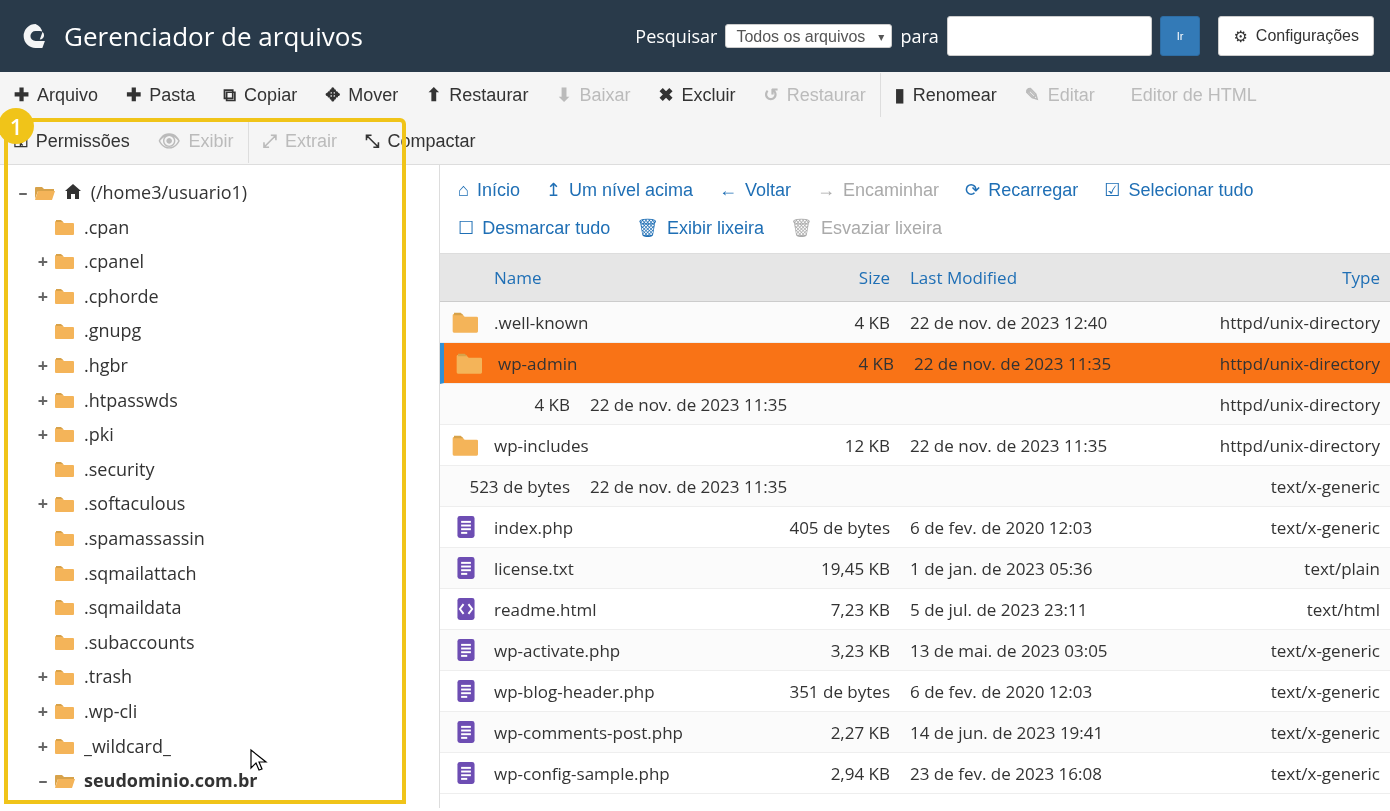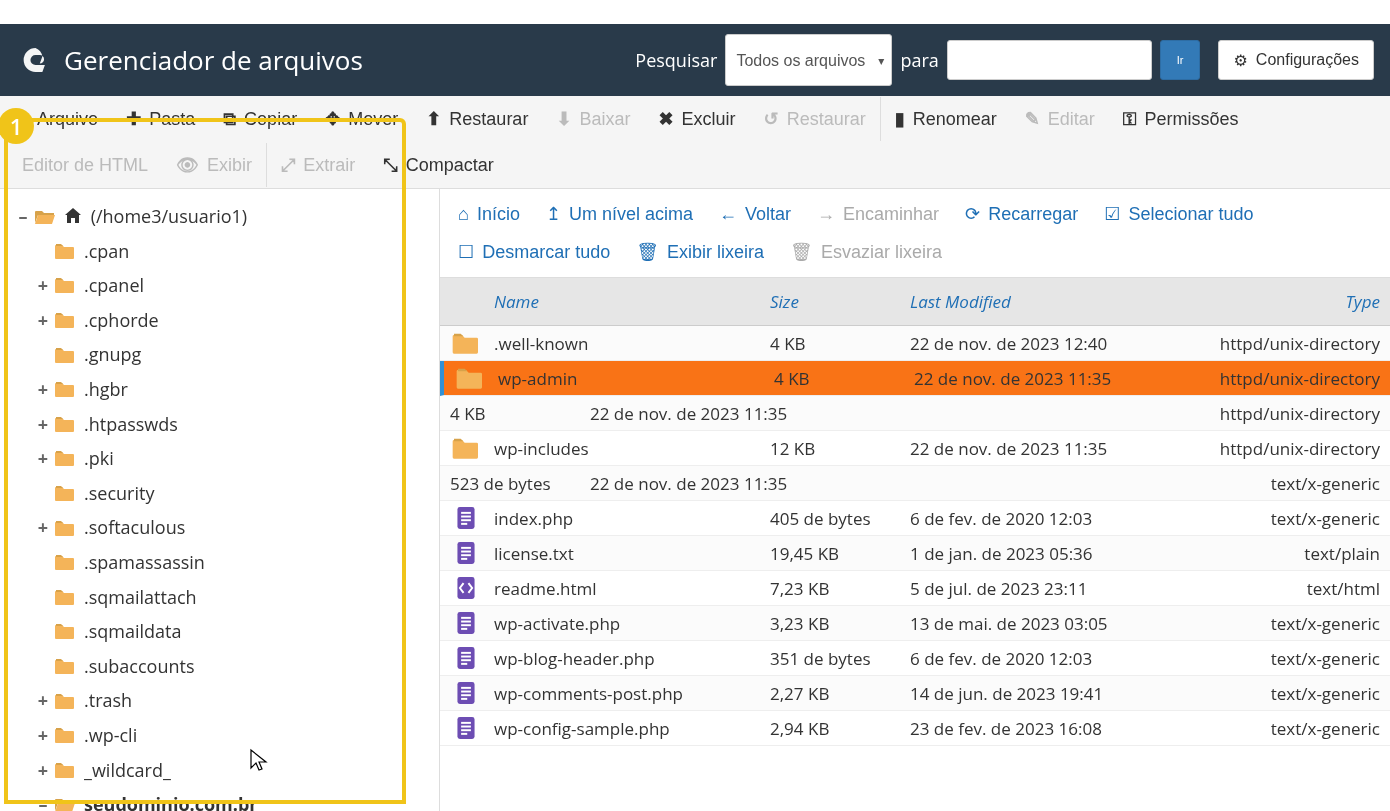--- a/index.html
+++ b/index.html
@@ -1,25 +1,25 @@
 <!DOCTYPE html>
 <html><head>
 <meta charset="utf-8">
 <style>
 * { margin: 0; padding: 0; box-sizing: border-box; }
 body { font-family: "Open Sans", "Segoe UI", Arial, sans-serif; font-size: 14px; color: #333; background: #fff; width: 1390px; height: 811px; overflow: hidden; position: relative; }
 
 
-.top-header { height: 72px; background: #293a4a; color: #fff; display: flex; align-items: center; padding: 0 16px; margin-top: 24px; }
+.top-header { height: 72px; background: #293a4a; color: #fff; display: flex; align-items: center; padding: 0 16px; }
 .cp-logo { display: flex; align-items: center; gap: 6px; margin-right: 14px; }
 .cp-logo svg { width: 34px; height: 34px; }
 .app-title { font-size: 26px; font-weight: 400; color: #fff; flex: 1; }
 .search-block { display: flex; align-items: center; gap: 8px; }
 .search-block label { font-size: 18px; color: #fff; }
-.search-select select { height: 52px; font-size: 16px; padding: 0 26px 0 10px; border: 1px solid #ccc; border-radius: 3px; background: #fff; color: #555; appearance: none; -webkit-appearance: none; }
+.search-select select { height: 24px; font-size: 16px; padding: 0 26px 0 10px; border: 1px solid #ccc; border-radius: 3px; background: #fff; color: #555; appearance: none; -webkit-appearance: none; }
 .select-wrap { position: relative; }
 .select-wrap .caret { position: absolute; right: 8px; top: 50%; transform: translateY(-50%); pointer-events: none; color: #555; font-size: 12px; }
 .search-input input { height: 40px; width: 205px; padding: 0 10px; border: 1px solid #ccc; border-radius: 3px; font-size: 16px; }
 .btn-go { height: 40px; padding: 0 16px; background: #337ab7; color: #fff; border: 1px solid #2e6da4; border-radius: 3px; font-size: 11px; cursor: pointer; }
 .btn-settings { height: 40px; padding: 0 14px; background: #fff; color: #333; border: 1px solid #ccc; border-radius: 3px; font-size: 16px; cursor: pointer; display: flex; align-items: center; gap: 8px; margin-left: 10px; }
 
 
 .toolbar { background: #f5f5f5; border-bottom: 1px solid #ddd; }
 .toolbar-row { display: flex; flex-wrap: wrap; }
 .tb-btn { display: flex; align-items: center; gap: 8px; padding: 12px 14px; font-size: 18px; color: #333; cursor: pointer; border: none; background: transparent; }
@@ -51,27 +51,27 @@
 .action-bar { padding: 8px 14px; display:flex; flex-wrap: wrap; gap: 4px 18px; border-bottom: 1px solid #ddd; }
 .ab-btn { display:flex; align-items:center; gap:8px; padding: 6px 4px; font-size:18px; background:transparent; border:none; cursor:pointer;}
 .ab-btn.blue { color:#1f6fb5; }
 .ab-btn.disabled { color:#aaa; cursor: default; }
 .ab-btn .ic { display:inline-flex; }
 
 
 .file-table { flex:1; overflow-y:auto; position:relative; }
 .file-table::-webkit-scrollbar { width:16px; }
 .file-table::-webkit-scrollbar-thumb { background:#bcbcbc; border-radius:8px; }
-.ft-head { display:flex; background:#e6e6e6; border-bottom:1px solid #ccc; font-size:17px; color:#1f6fb5; position:sticky; top:0;font-style:italic; }
+.ft-head { display:flex; background:#e6e6e6; border-bottom:1px solid #ccc; font-size:17px; color:#1f6fb5; position:sticky; top:0; }
 .ft-head .col { padding: 12px 10px; cursor:pointer; }
 .col-name { width: 320px; padding-left: 54px !important; }
-.col-size { width: 140px; }
+.col-size { width: 140px; text-align: right; }
 .col-mod { width: 270px; }
 .col-type { flex:1;text-align:right; }
-.ft-row { display:flex; align-items:center; border-bottom:1px solid #eee; font-size:17px; height: 35px; }
+.ft-row { display:flex; align-items:center; border-bottom:1px solid #eee; font-size:17px; height: 41px; }
 .ft-row:nth-child(odd) { background:#fbfbfb; }
 .ft-row.selected { background:#f97316; border-left:4px solid #3190d4; }
 .ft-row .col { padding: 8px 10px; overflow:hidden; text-overflow: ellipsis; white-space: nowrap; }
 .ft-row .col-name { display:flex; align-items:center; gap:14px; padding-left:12px !important; }
 .fi { width:28px; height:28px; display:inline-flex; align-items:center; justify-content:center; flex-shrink:0; }
 
 
 .cursor-img { position:absolute; width:24px; height:24px; z-index:30; pointer-events: none; }
 
 
@@ -167,27 +167,27 @@
       </button>
       <div class="tb-sep-v"></div>
       <button class="tb-btn">
         <span style="font-weight:bold">▮</span>
         <span>Renomear</span>
       </button>
       <button class="tb-btn disabled">
         <span style="font-weight:bold">✎</span>
         <span>Editar</span>
       </button>
-      <button class="tb-btn">
-        <span style="font-weight:bold">⚿</span>
-        <span>Permissões</span>
-      </button>
       <button class="tb-btn disabled">
         <span style="font-weight:bold"></span>
         <span>Editor de HTML</span>
+      </button>
+      <button class="tb-btn">
+        <span style="font-weight:bold">⚿</span>
+        <span>Permissões</span>
       </button>
       <button class="tb-btn disabled">
         <span style="font-weight:bold">👁</span>
         <span>Exibir</span>
       </button>
       <div class="tb-sep-v"></div>
       <button class="tb-btn disabled">
         <span style="font-weight:bold">⤢</span>
         <span>Extrair</span>
       </button>

